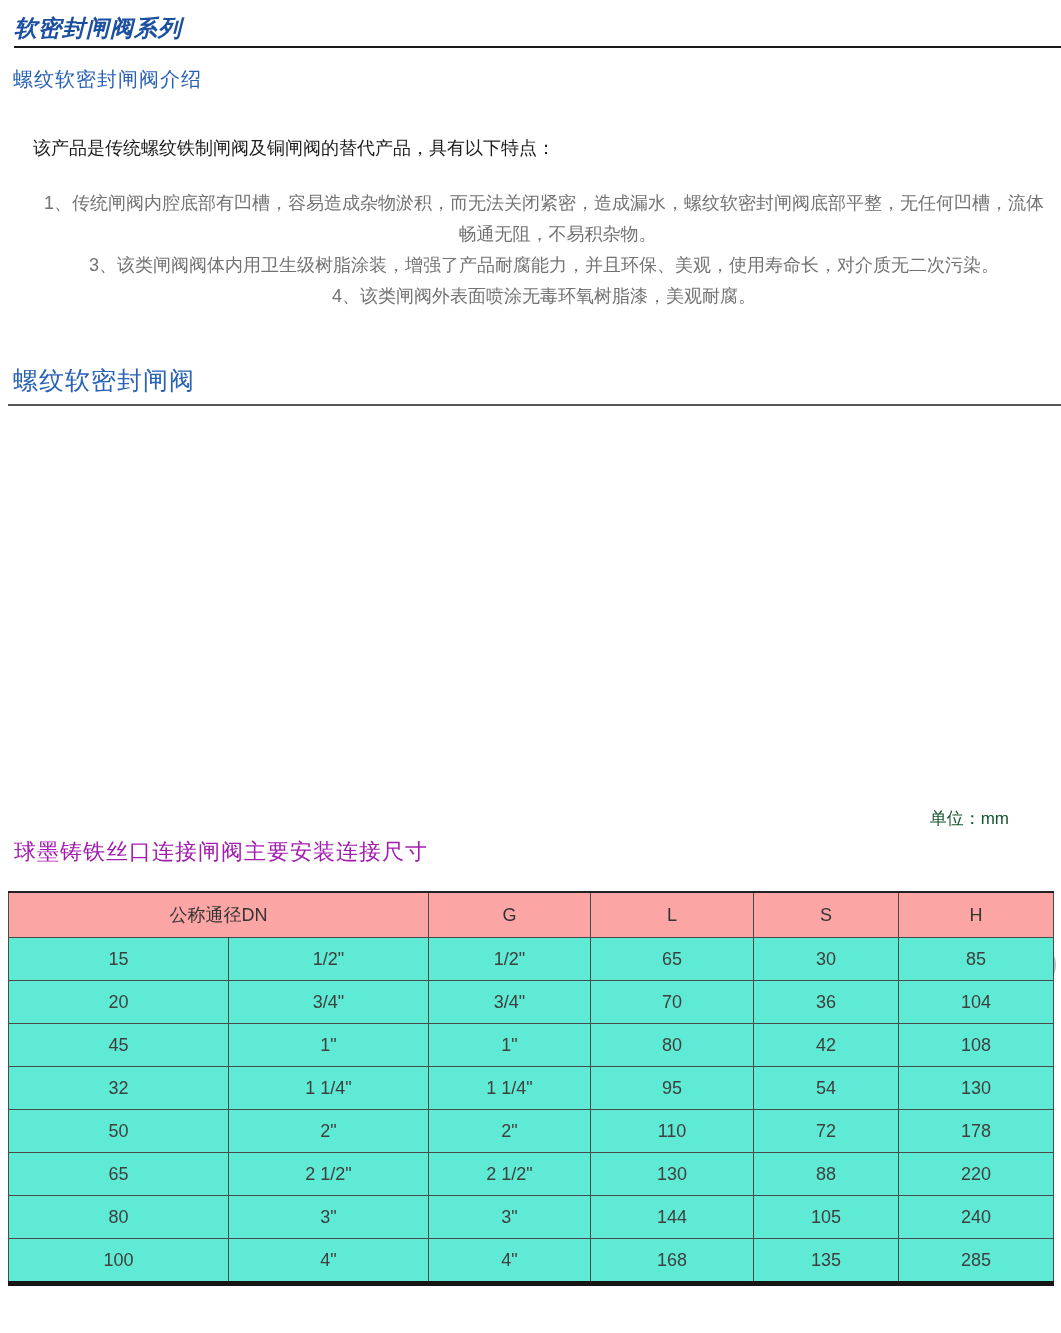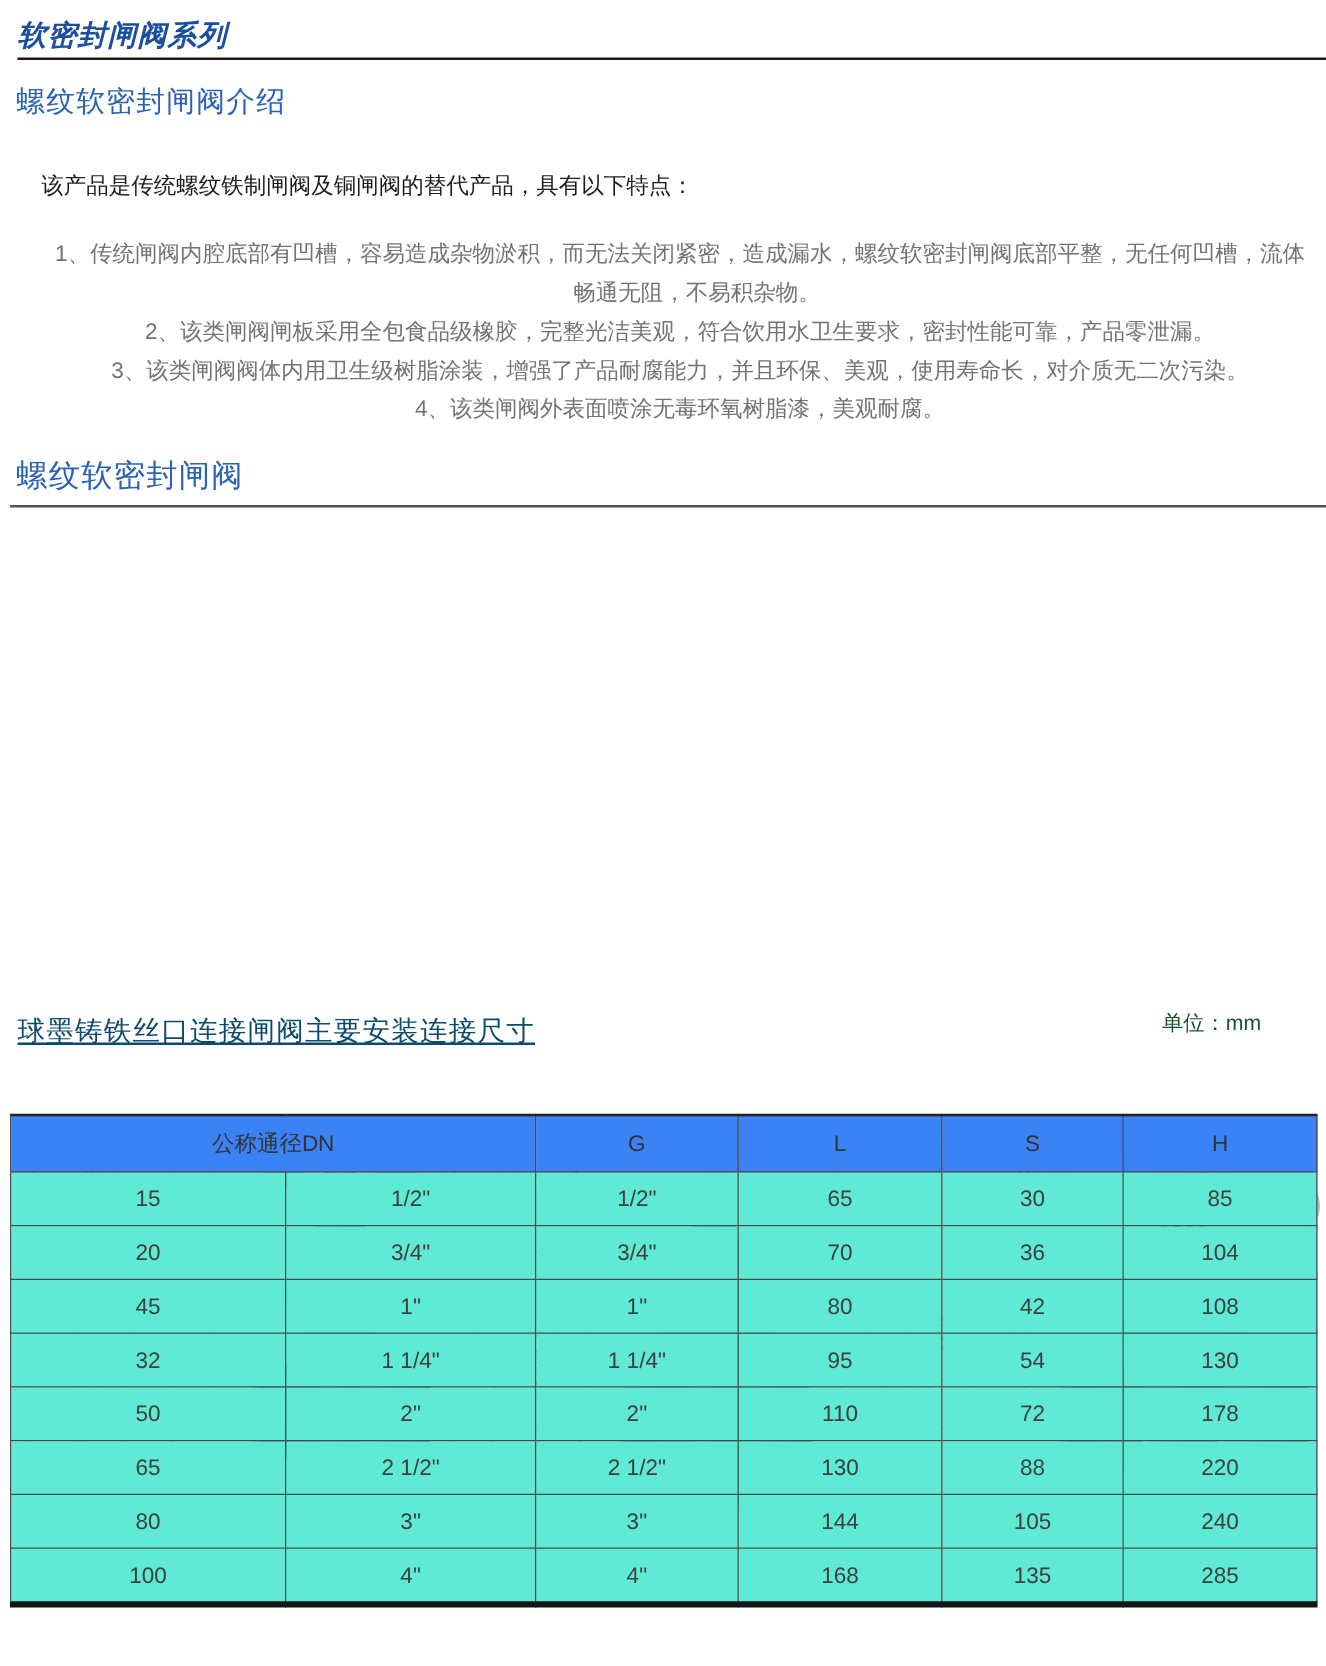--- a/index.html
+++ b/index.html
@@ -4,66 +4,65 @@
 <style>
   html,body{margin:0;padding:0;}
   body{
     width:1061px;height:1333px;position:relative;background:#ffffff;
     font-family:"Liberation Sans","DejaVu Sans",sans-serif;color:#222;overflow:hidden;
   }
   .abs{position:absolute;}
   
   .main-title{left:14px;top:13px;font-size:23px;font-weight:bold;color:#1b4fa0;letter-spacing:1px;font-style:italic;}
   .rule-1{left:14px;top:46px;width:1047px;border-top:2px solid #1a1a1a;height:0;}
-  .sec-title{font-size:23px;color:#2a62b6;letter-spacing:1px;}
+  .sec-title{font-size:20px;color:#2a62b6;letter-spacing:1px;}
   .sec1{left:13px;top:66px;}
   .sec2{left:13px;top:364px;font-size:25px;text-align:center;}
   .rule-2{left:8px;top:404px;width:1053px;border-top:2px solid #555;height:0;}
   
   .intro{left:33px;top:136px;font-size:18px;color:#1c1c1c;}
   .features{left:38px;top:188px;width:1012px;font-size:18px;line-height:31px;color:#737373;text-align:center;}
   .feature{padding-left:27px;text-indent:-27px;}
   
   .figs{left:0;top:420px;width:1061px;height:392px;}
   .fig{position:absolute;}
   
-  .tbl-title{left:14px;top:810px;font-size:22px;color:#0c4a6e;letter-spacing:1px;text-decoration:underline;}
+  .tbl-title{left:14px;top:837px;font-size:22px;color:#a21caf;letter-spacing:1px;}
   .unit{right:52px;top:807px;font-size:17px;color:#14532d;}
   table.spec{
     position:absolute;left:8px;top:891px;width:1045px;border-collapse:collapse;
     font-size:18px;color:#3f3f3f;table-layout:fixed;
     border-top:2px solid #222;border-bottom:5px solid #161616;
     border-left:1px solid #4a4a4a;border-right:1px solid #4a4a4a;
   }
   table.spec th,table.spec td{
     border:1px solid #4a4a4a;text-align:center;vertical-align:middle;
     font-weight:normal;padding:0;
   }
-  table.spec thead th{background:#3b82f6;height:44px;font-size:18px;color:#333;}
+  table.spec thead th{background:#fca5a5;height:44px;font-size:18px;color:#333;}
   table.spec tbody td{height:42px;background:#5eead4;margin-top:36px;}
   
   .ln{stroke:#3a3a3a;stroke-width:1;fill:none;}
   .lnb{stroke:#3a3a3a;stroke-width:2.5;fill:none;}
   .cl{stroke:#3a3a3a;stroke-width:0.8;fill:none;stroke-dasharray:7 3 1.5 3;}
   .dim{stroke:#3a3a3a;stroke-width:1;fill:none;}
   .dimtxt{font-size:13px;fill:#222;font-family:"Liberation Sans",sans-serif;}
 </style>
 </head>
 <body>
 
 <div class="abs main-title">软密封闸阀系列</div>
 <div class="abs rule-1"></div>
 
 <div class="abs sec-title sec1">螺纹软密封闸阀介绍</div>
 
 <div class="abs intro">该产品是传统螺纹铁制闸阀及铜闸阀的替代产品，具有以下特点：</div>
 
 <div class="abs features">
   <div class="feature"><span>1、</span><span>传统闸阀内腔底部有凹槽，容易造成杂物淤积，而无法关闭紧密，造成漏水，螺纹软密封闸阀底部平整，无任何凹槽，流体畅通无阻，不易积杂物。</span></div>
-  <div class="feature"><span>2、</span><span>该类闸阀闸板采用全包食品级橡胶，完整光洁美观，符合饮用水卫生要求，密封性能可靠，产品零泄漏。</span></div>
   <div class="feature"><span>3、</span><span>该类闸阀阀体内用卫生级树脂涂装，增强了产品耐腐能力，并且环保、美观，使用寿命长，对介质无二次污染。</span></div>
   <div class="feature"><span>4、</span><span>该类闸阀外表面喷涂无毒环氧树脂漆，美观耐腐。</span></div>
 </div>
 
 <div class="abs sec-title sec2">螺纹软密封闸阀</div>
 <div class="abs rule-2"></div>
 
 <div class="abs figs">
 
   <svg width="0" height="0" style="position:absolute">

